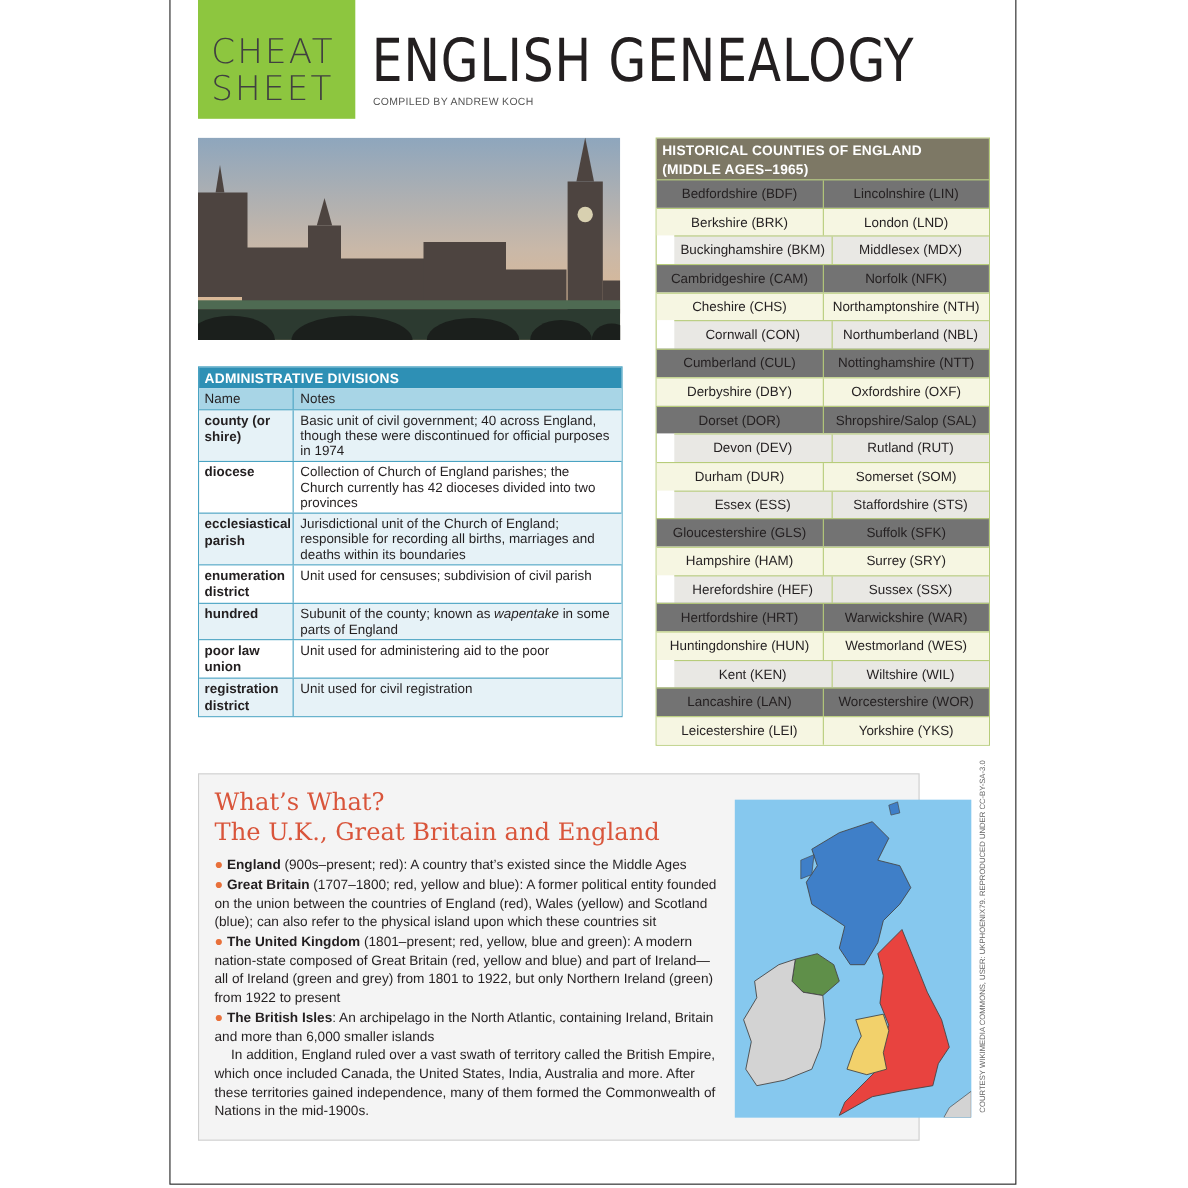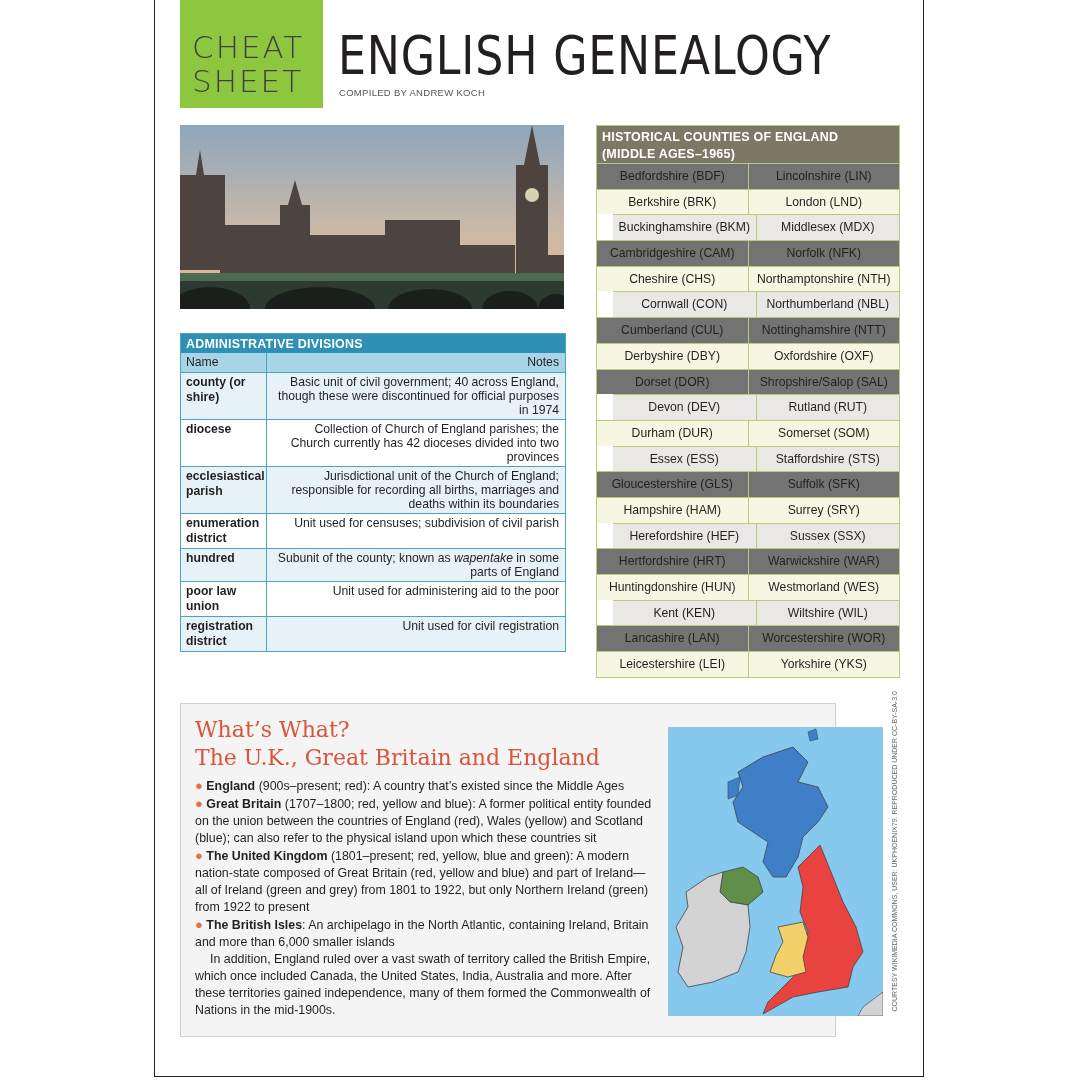--- a/index.html
+++ b/index.html
@@ -10,21 +10,21 @@
   .byline { position:absolute; left:339px; top:87px; font-size:9.5px; color:#555; letter-spacing:0.3px; }
   .photo { position:absolute; left:180px; top:125px; width:384px; height:184px; overflow:hidden; }
 
   
   .admin { position:absolute; left:180px; top:333px; width:386px; border:1px solid #4aa3c2; box-sizing:border-box; font-size:12.2px; }
   .admin .hdr { background:#2e90b5; color:#fff; font-weight:bold; font-size:12.5px; height:19px; line-height:21px; padding-left:5px; letter-spacing:0.2px; }
   .admin .row { display:flex; border-top:1px solid #4aa3c2; }
   .admin .row.colhead { background:#a8d5e6; border-top:none; font-weight:normal; }
   .admin .row.even { background:#e6f2f7; }
   .admin .c1 { width:86px; padding:2px 5px; border-right:1px solid #4aa3c2; box-sizing:border-box; font-weight:bold; line-height:15px; }
-  .admin .c2 { flex:1; padding:2px 6px; line-height:14px;text-align:right; }
+  .admin .c2 { flex:1; padding:2px 6px; line-height:14px; }
   .admin .colhead .c1 { font-weight:normal; }
 
   
   .counties { position:absolute; left:596px; top:125px; width:304px; border:1px solid #b7cc7a; box-sizing:border-box; font-size:12.2px; }
   .counties .hdr { background:#7d7865; color:#fff; font-weight:bold; font-size:12.5px; line-height:17px; padding:3px 5px 2px; height:37px; box-sizing:border-box; letter-spacing:0.2px; }
   .counties .row { display:flex; height:25.7px; border-top:1px solid #b7cc7a; box-sizing:border-box; }
   .counties .row.t0 { background:#737373; }
   .counties .row.t1 { background:#f6f6e2; }
   .counties .row.t2 { background:#e9e8e4;margin-left:16px; }
   .counties .cell { flex:1; text-align:center; line-height:24px; }

